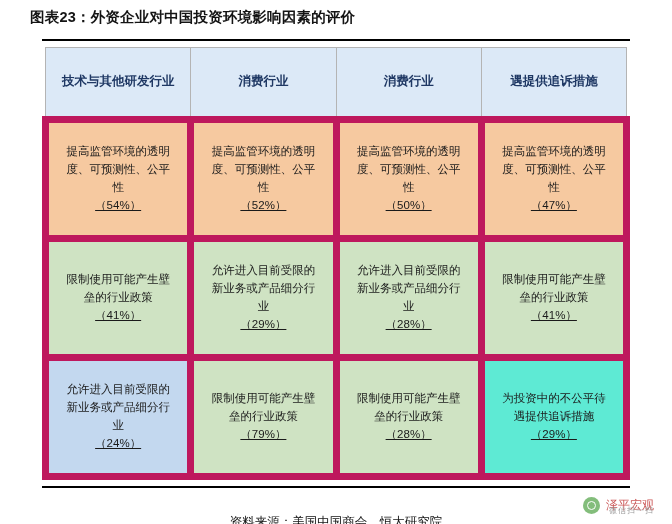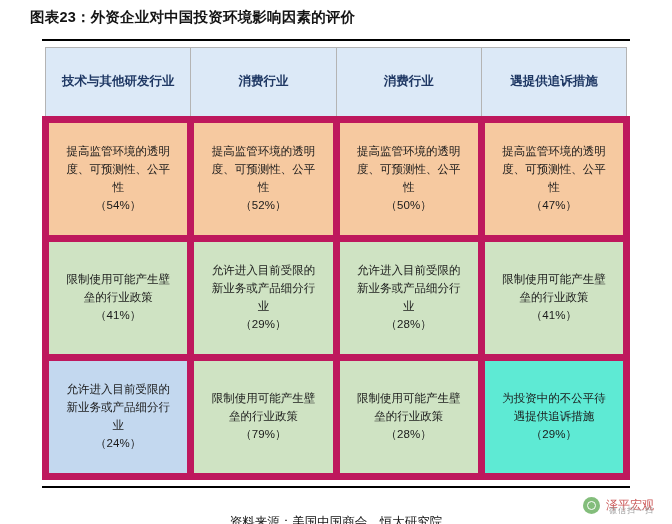--- a/index.html
+++ b/index.html
@@ -68,20 +68,21 @@
     color: #1a1a1a;
     height: 96px;
   }
   .cell-label {
     display: block;
     white-space: pre-line;
   }
   .cell-pct {
     display: block;
     margin-top: 0;
+    text-decoration: underline;
   }
   .c-orange { background: #f6c9a0; }
   .c-green  { background: #cfe3c3; }
   .c-blue   { background: #c3d8ef; }
   .c-gray   { background: #5eead4; }
   .rule-bottom {
     border-top: 2px solid #000000;
     margin: 6px 12px 0 12px;
   }
   .source-row {

